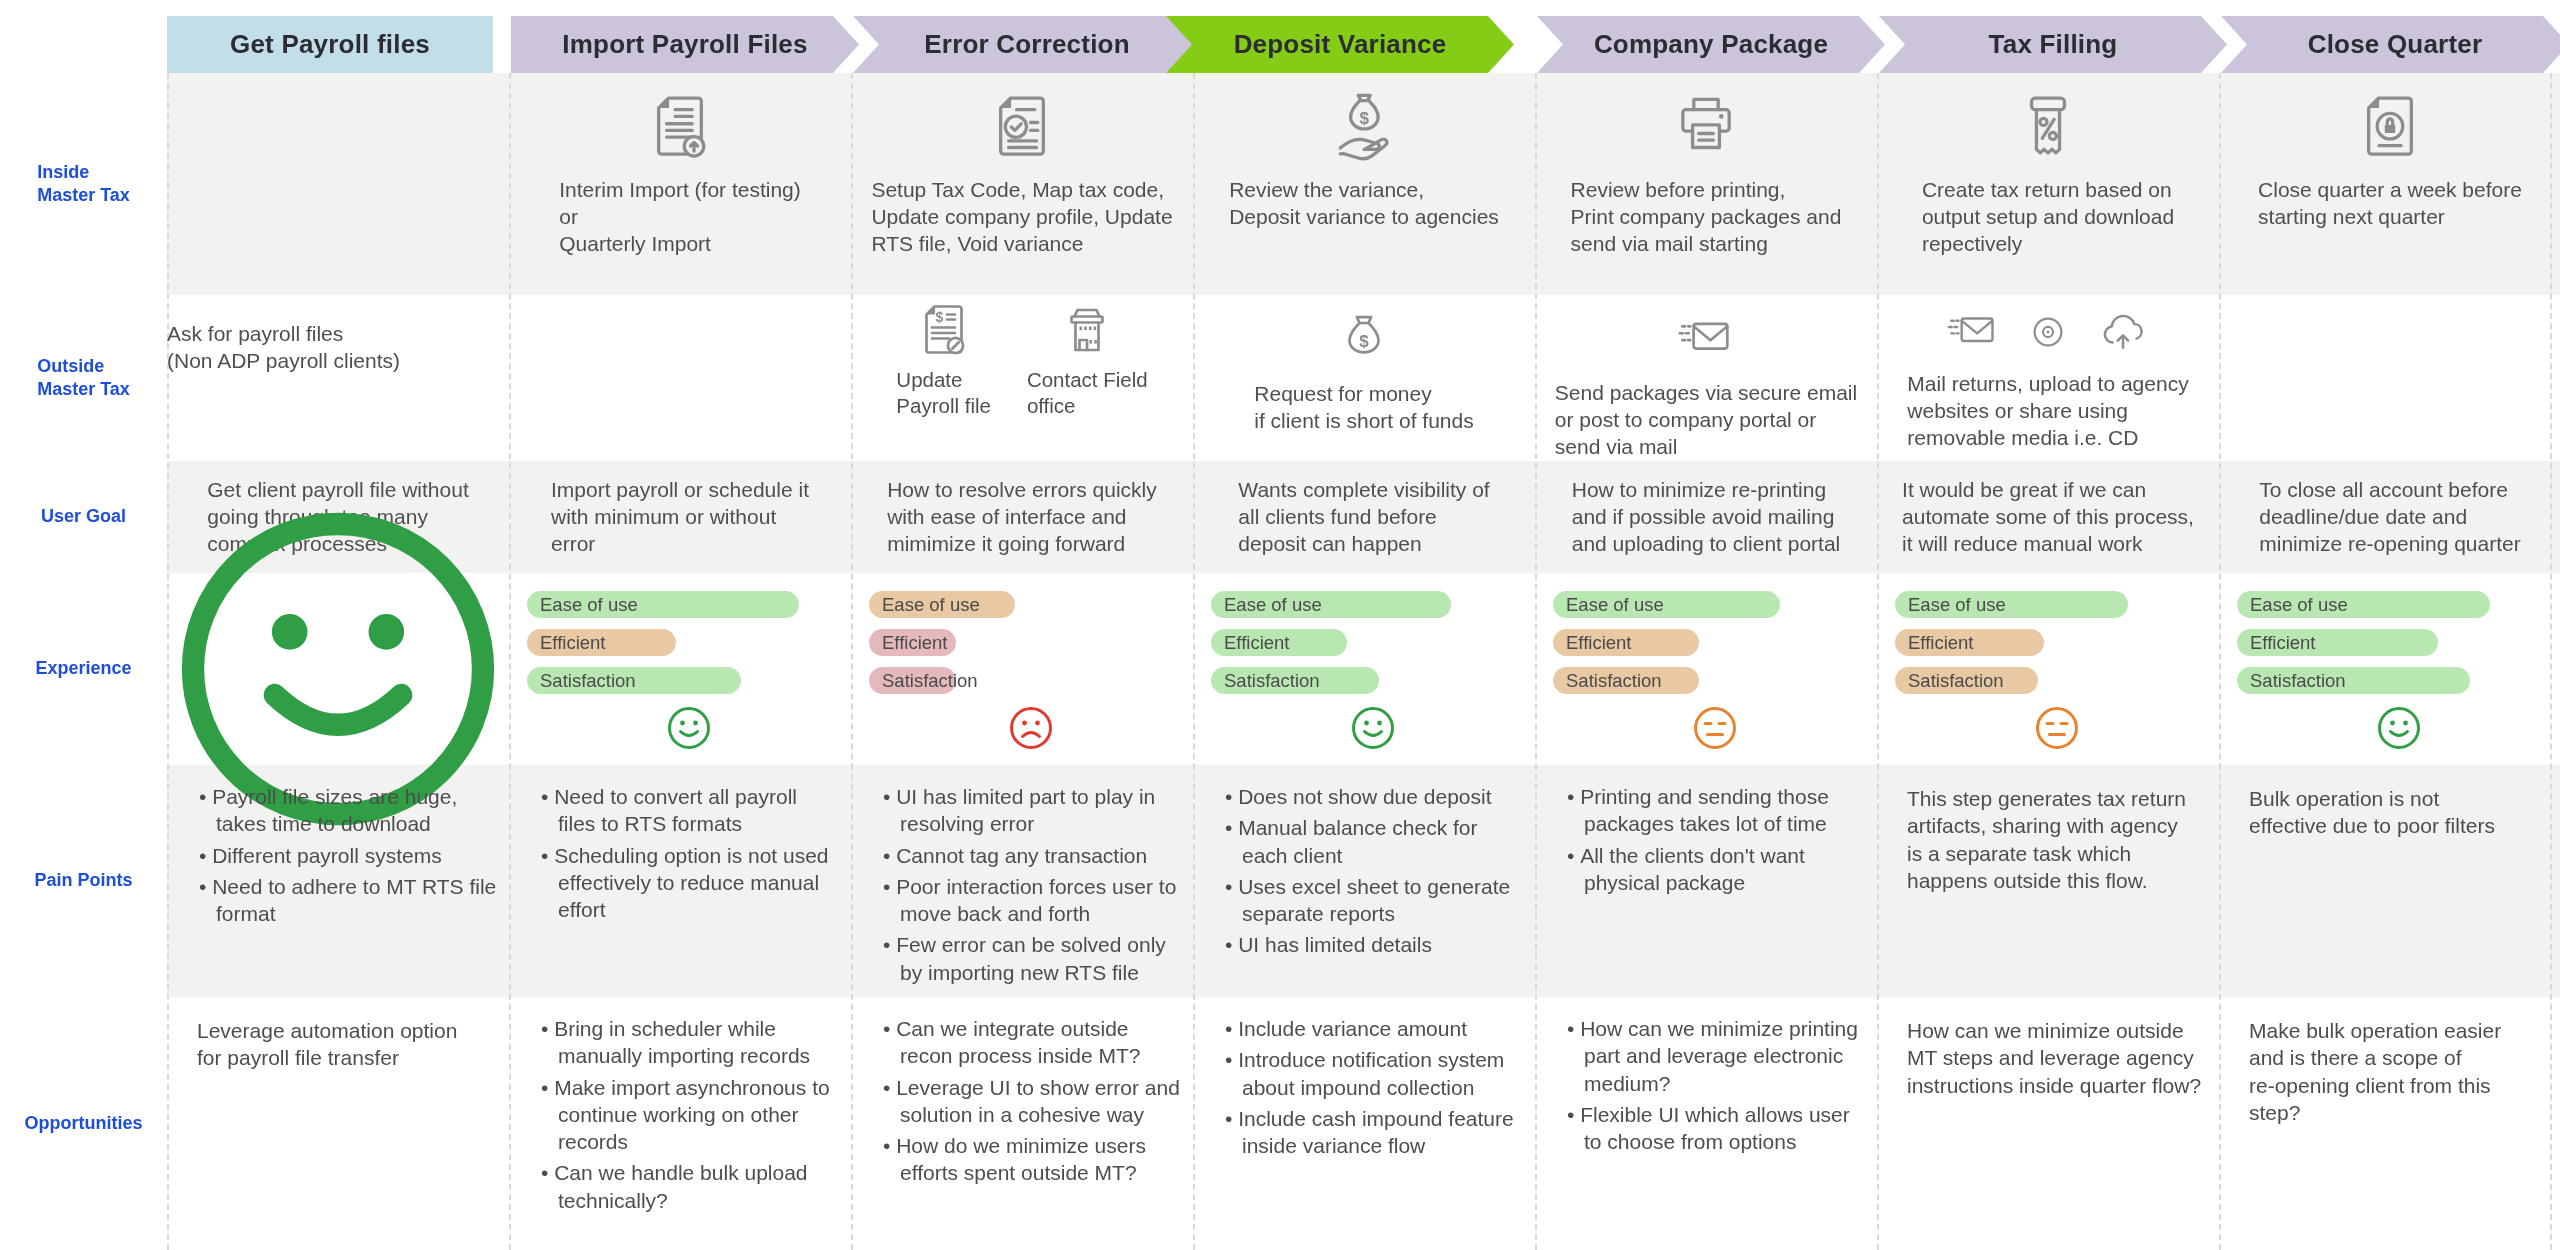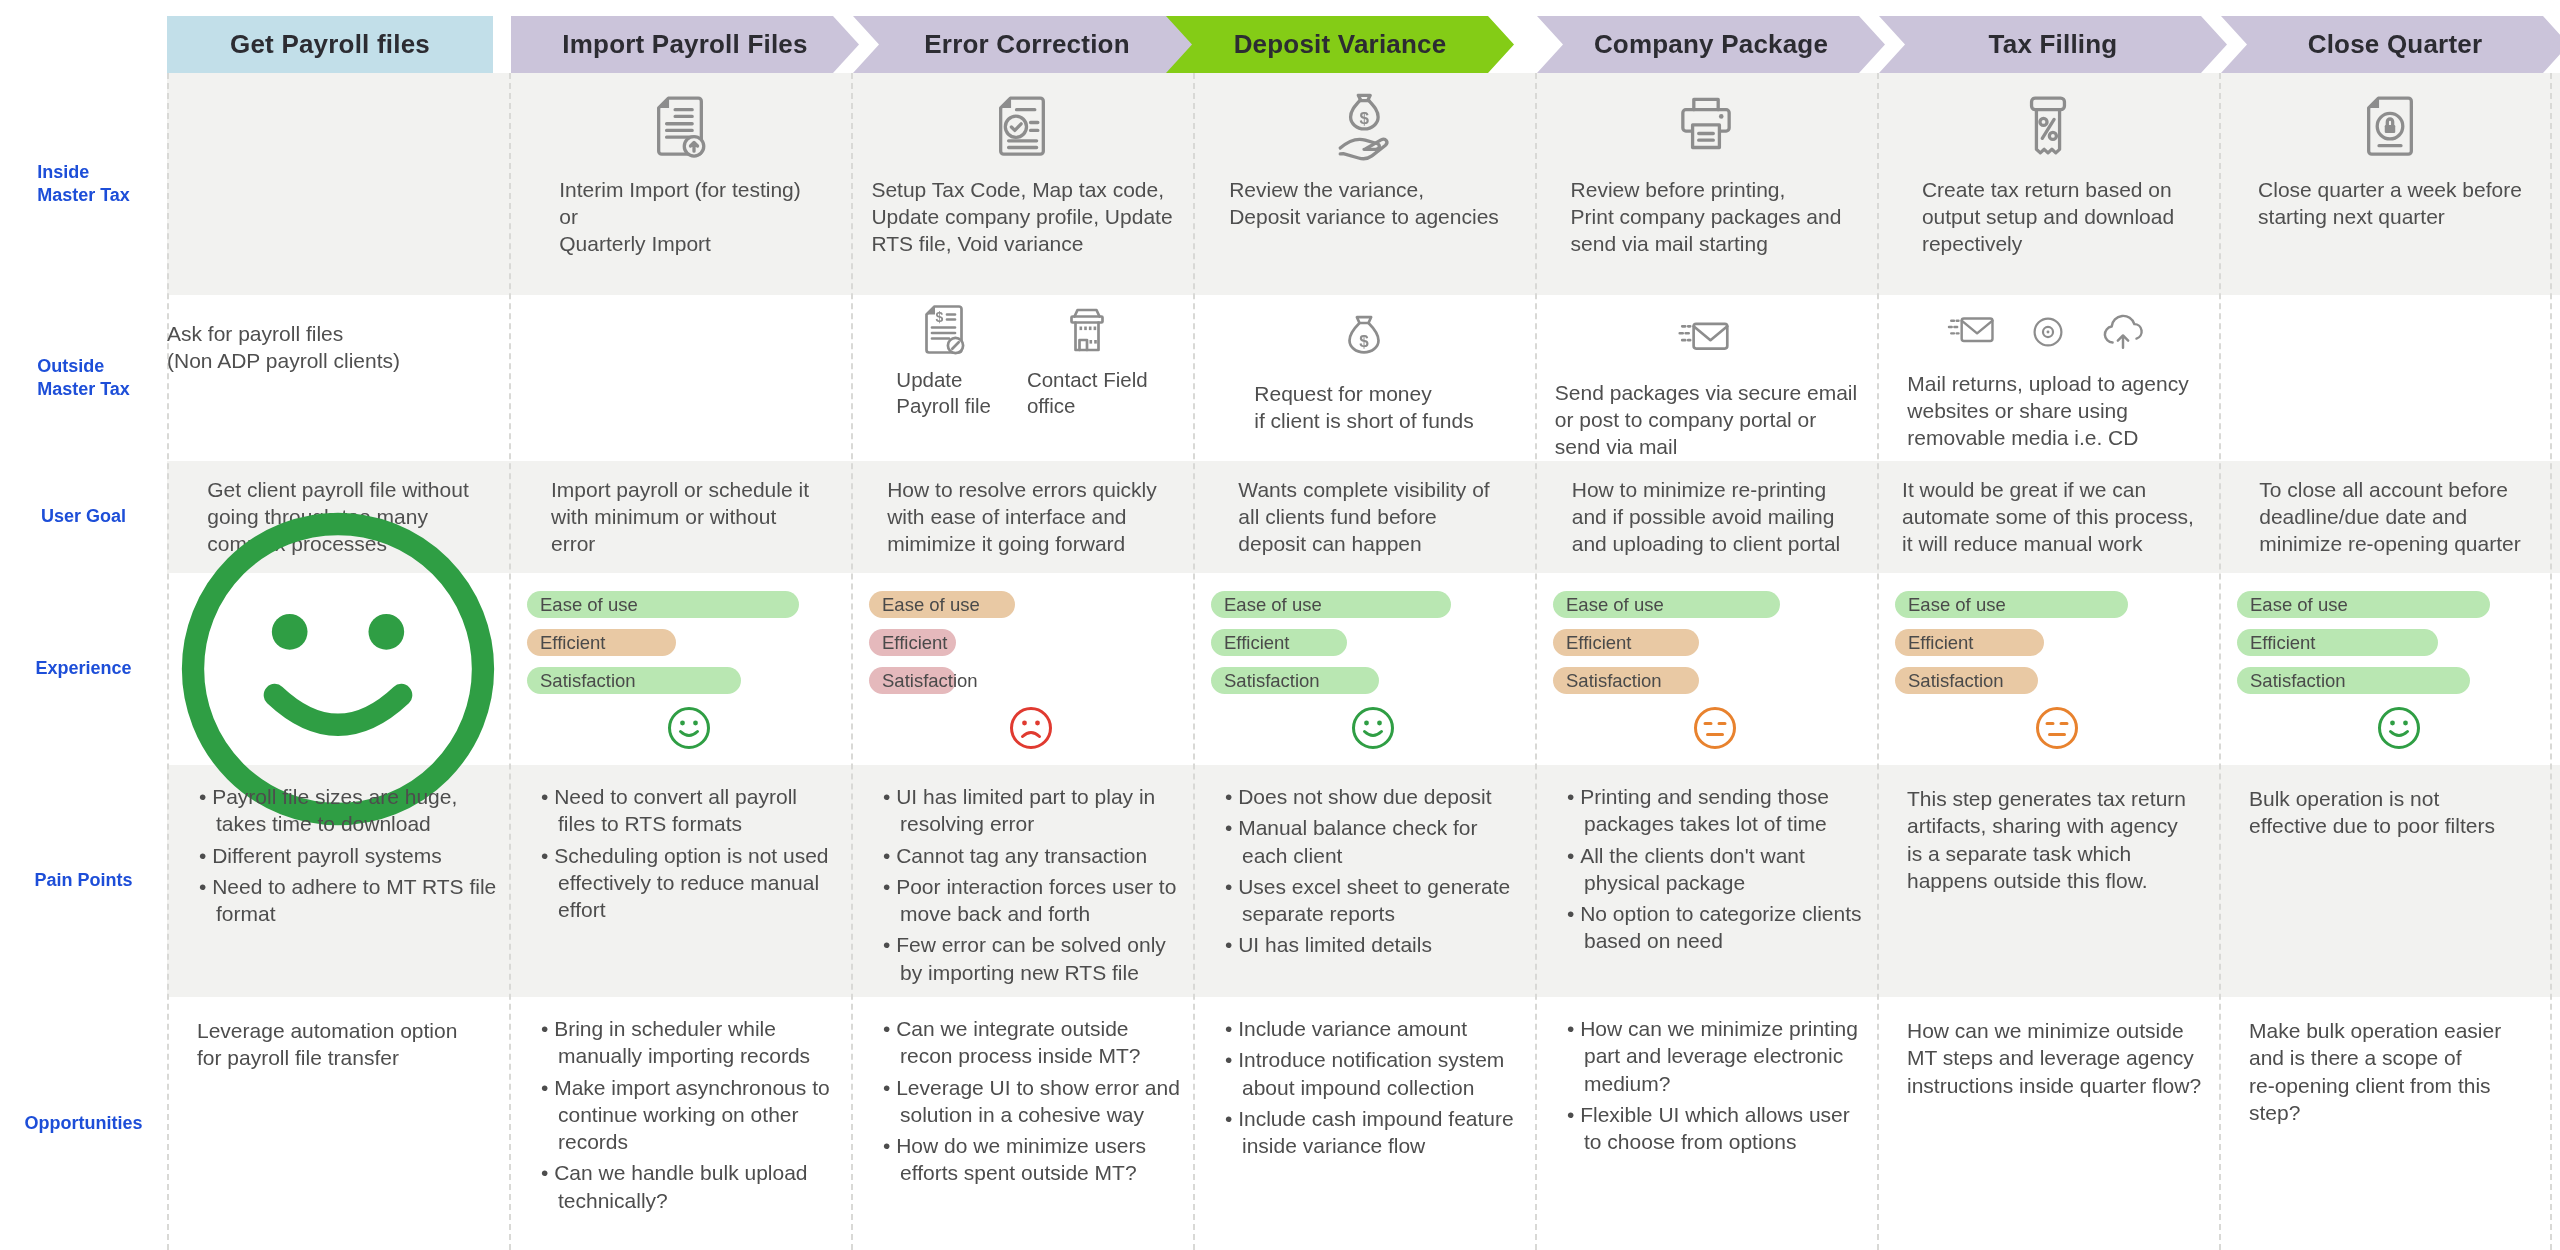--- a/index.html
+++ b/index.html
@@ -446,21 +446,20 @@
           <li>Does not show due deposit</li>
           <li>Manual balance check for each client</li>
           <li>Uses excel sheet to generate separate reports</li>
           <li>UI has limited details</li>
         </ul>
       </div>
     <div class="cell">
         <ul class="bul">
           <li>Printing and sending those packages takes lot of time</li>
           <li>All the clients don't want physical package</li>
-          <li>No option to categorize clients based on need</li>
         </ul>
       </div>
     <div class="cell">
         <div class="plain">This step generates tax return
 artifacts, sharing with agency
 is a separate task which
 happens outside this flow.</div>
       </div>
     <div class="cell">
         <div class="plain">Bulk operation is not

